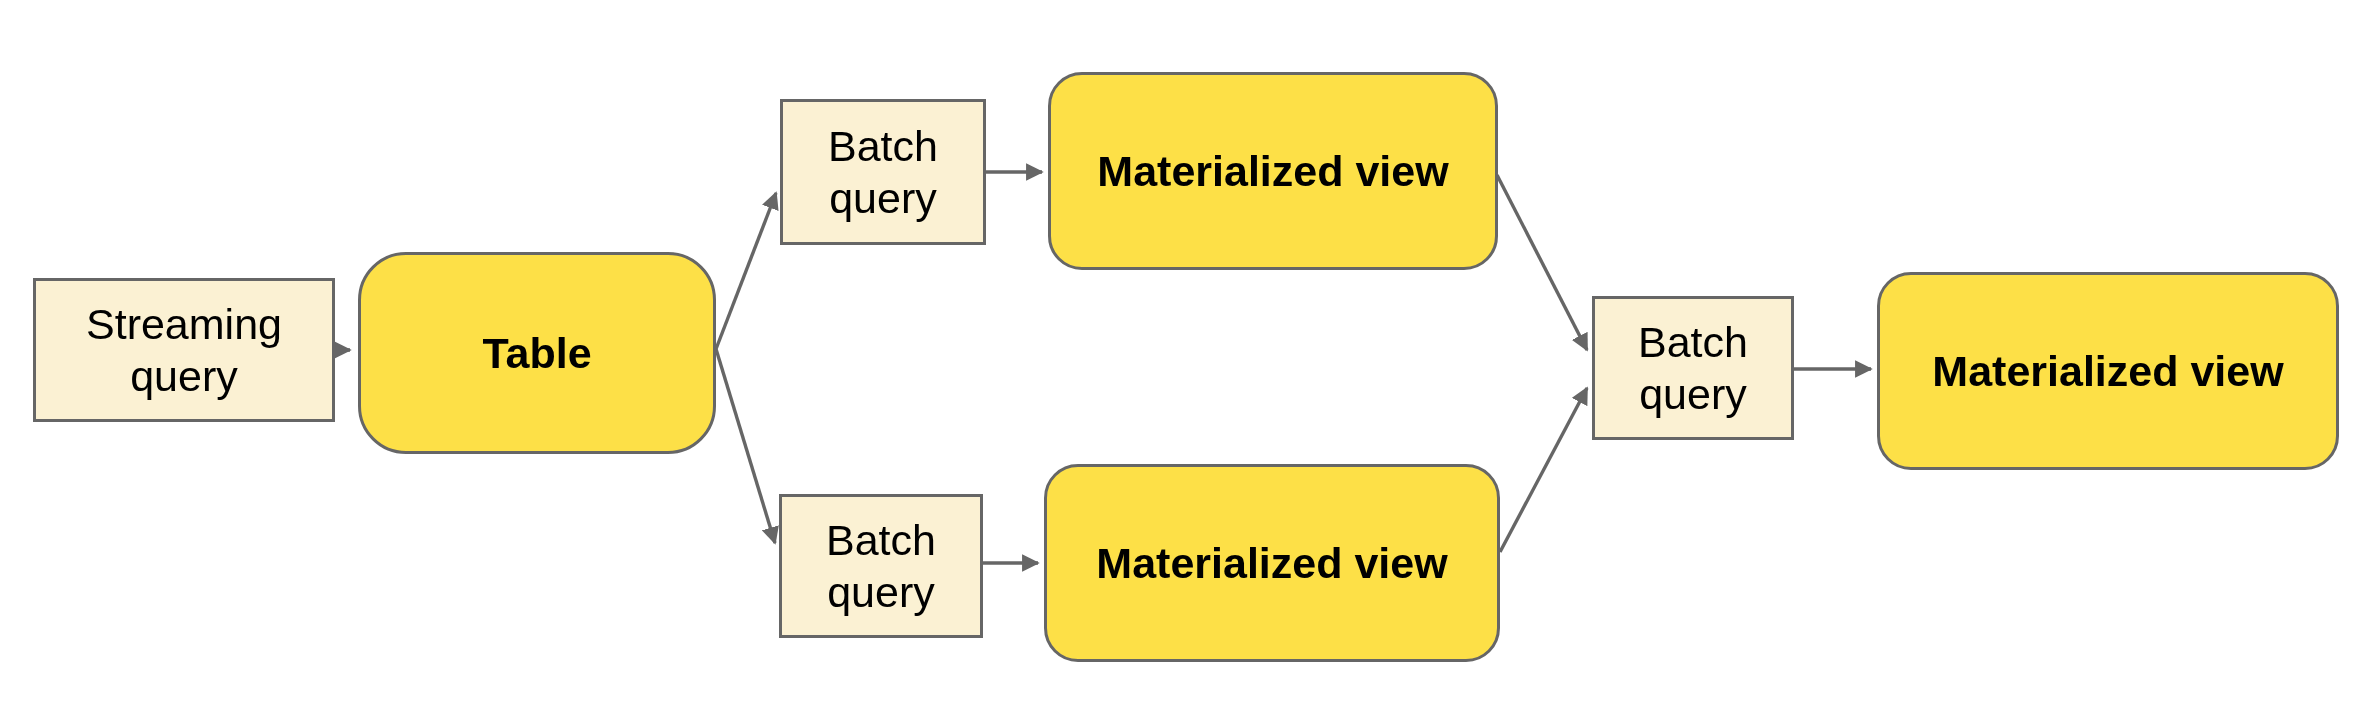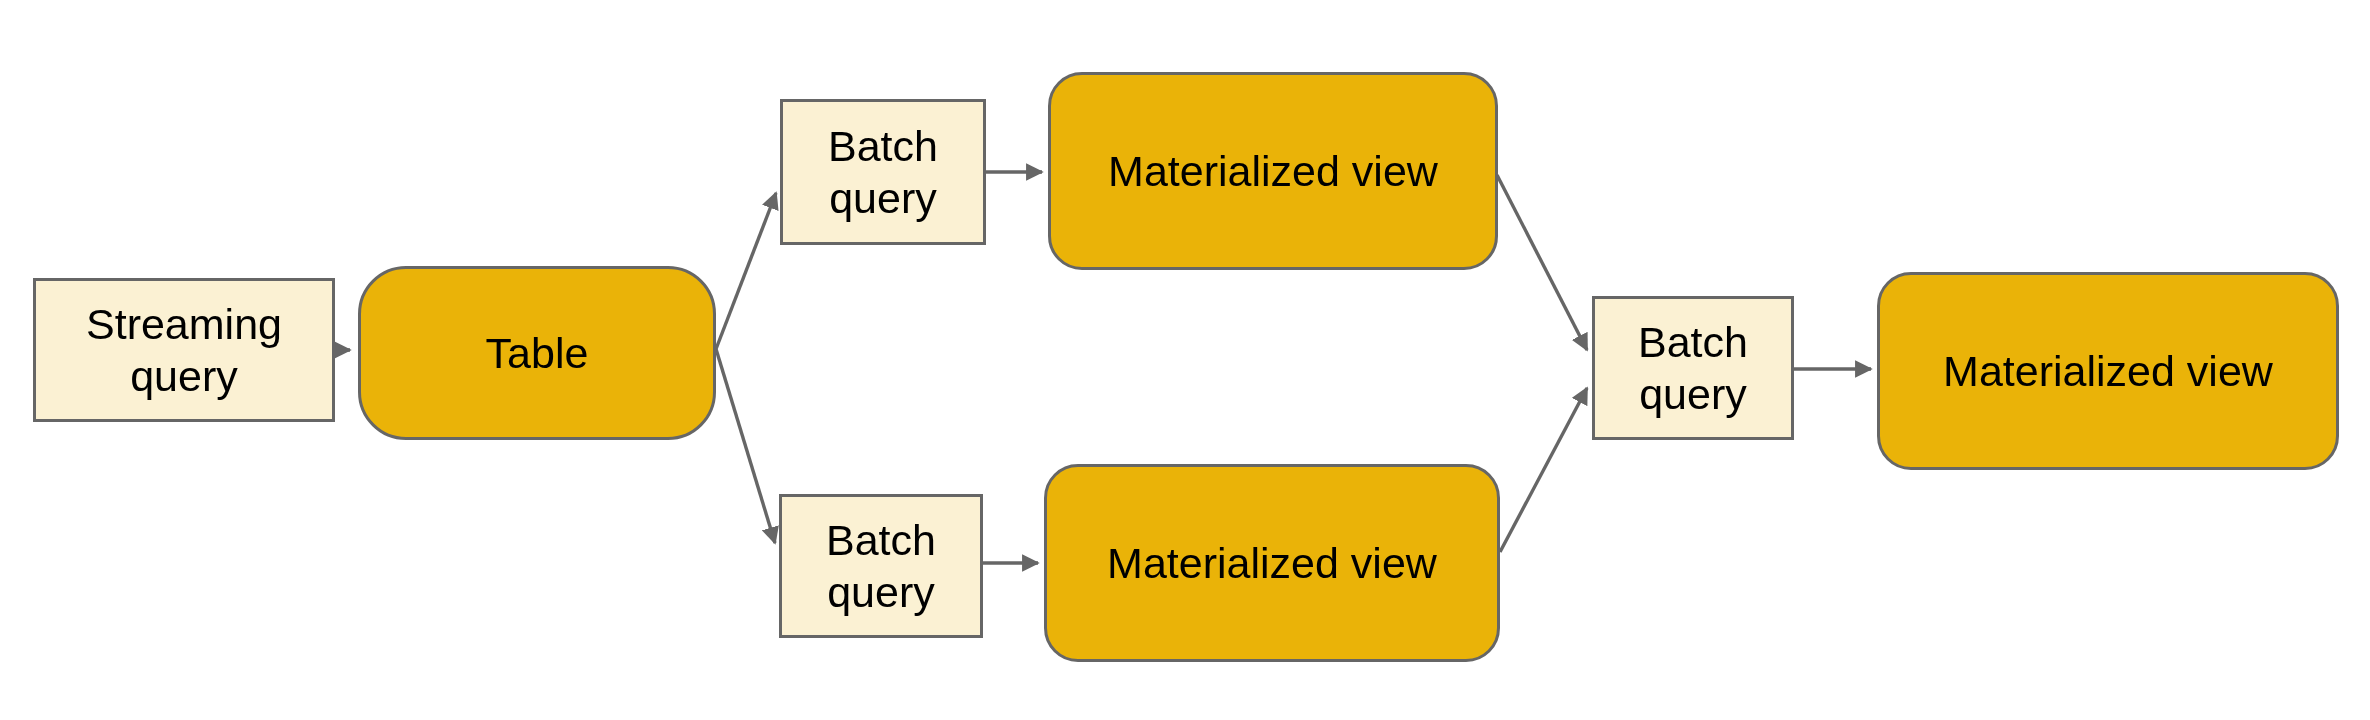--- a/index.html
+++ b/index.html
@@ -24,25 +24,25 @@
     justify-content: center;
     text-align: center;
     box-sizing: border-box;
     border: 3px solid #666666;
     color: #000000;
     font-size: 43px;
     line-height: 1.21;
   }
   .node .lbl { display: block; padding: 0 12px; }
   .query  { background: #fbf1d3; }
-  .entity { background: #eab308; border-radius: 34px; }
+  .entity { background: #fde047; border-radius: 34px; font-weight: bold; }
 
   
   #n-streaming    { left: 33px;   top: 278px; width: 302px; height: 144px; }
-  #n-table        { left: 358px;  top: 266px; width: 358px; height: 174px; border-radius: 48px; }
+  #n-table        { left: 358px;  top: 252px; width: 358px; height: 202px; border-radius: 48px; }
   #n-batch-top    { left: 780px;  top: 99px;  width: 206px; height: 146px; }
   #n-mv-top       { left: 1048px; top: 72px;  width: 450px; height: 198px; }
   #n-batch-bottom { left: 779px;  top: 494px; width: 204px; height: 144px; }
   #n-mv-bottom    { left: 1044px; top: 464px; width: 456px; height: 198px; }
   #n-batch-right  { left: 1592px; top: 296px; width: 202px; height: 144px; }
   #n-mv-final     { left: 1877px; top: 272px; width: 462px; height: 198px; }
 </style>
 </head>
 <body>
 

